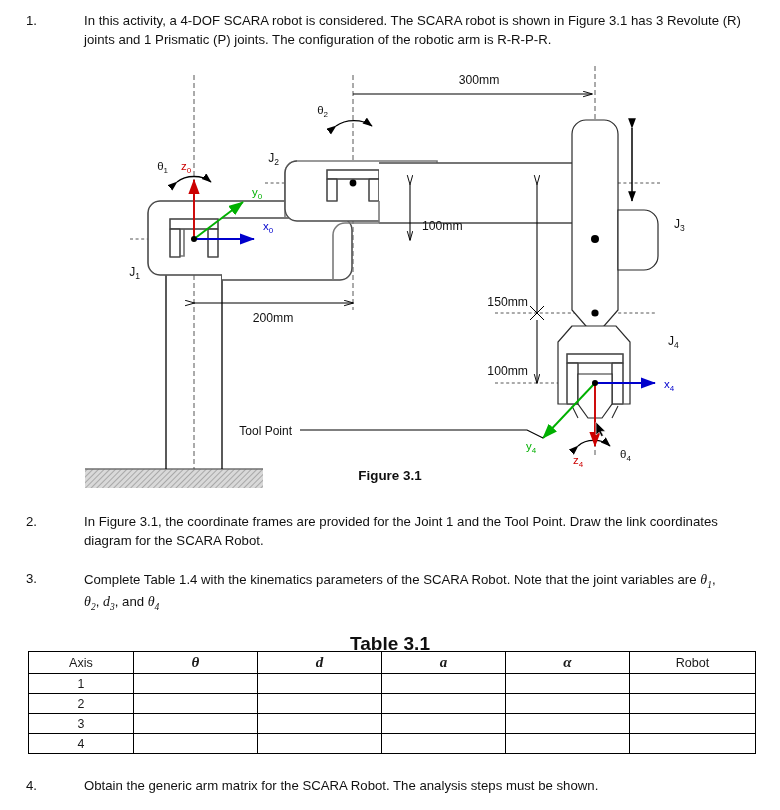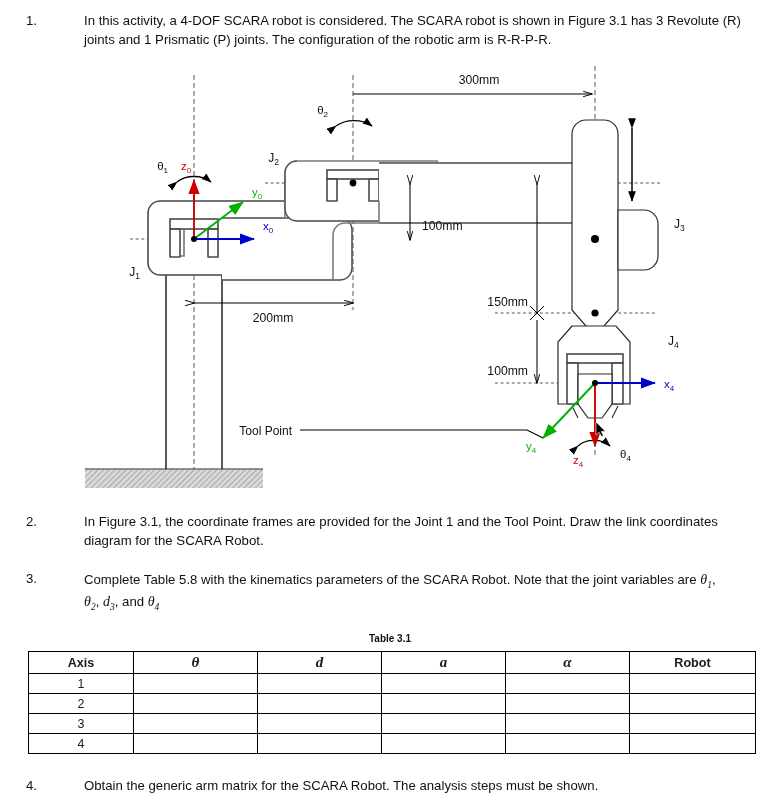--- a/index.html
+++ b/index.html
@@ -72,21 +72,21 @@
     color: #0f0f0f;
   }
 
   
   .table-title {
     position: absolute;
     left: 0;
     top: 633px;
     width: 780px;
     text-align: center;
-    font-size: 10px;
+    font-size: 19px;
     font-weight: bold;
     color: #0f0f0f;
   }
   table.params {
     position: absolute;
     left: 28px;
     top: 651px;
     width: 727px;
     border-collapse: collapse;
     table-layout: fixed;
@@ -94,21 +94,21 @@
   table.params th,
   table.params td {
     border: 1px solid #000000;
     height: 19px;
     text-align: center;
     vertical-align: middle;
     padding: 0;
     font-size: 12.6px;
   }
   table.params th {
-    font-weight: bold;
+    font-weight: normal;
     height: 21px;
   }
   table.params th.sym {
     font-family: "Liberation Serif", serif;
     font-style: italic;
     font-weight: bold;
     font-size: 15px;
   }
   table.params td.axisnum {
     font-size: 12.4px;
@@ -362,29 +362,30 @@
         <circle cx="595" cy="255" r="3.6"></circle>
       </g>
 
       <g transform="translate(596,364)">
         <path d="M0,0 L0,13 L3.2,10.2 L5.4,14.6 L7.4,13.6 L5.2,9.4 L9.4,9.2 Z" fill="#000000" stroke="#ffffff" stroke-width="0.6"></path>
       </g>
 
     </svg>
   </div>
 
+  <div class="figure-caption">Figure 3.1</div>
 
   <div class="qitem q2">
     <span class="qnum">2.</span>
     <span class="qtext">In Figure 3.1, the coordinate frames are provided for the Joint 1 and the Tool Point. Draw the link coordinates diagram for the SCARA Robot.</span>
   </div>
 
   <div class="qitem q3">
     <span class="qnum">3.</span>
-    <span class="qtext"><span>Complete Table 5.8 with the kinematics parameters of the SCARA Robot. Note that the joint variables are </span><span class="mi"><span>θ</span><sub>1</sub></span><span>, </span><span class="mi"><span>θ</span><sub>2</sub></span><span>, </span><span class="mi"><span>d</span><sub>3</sub></span><span>, and </span><span class="mi"><span>θ</span><sub>4</sub></span></span>
+    <span class="qtext"><span>Complete Table 1.4 with the kinematics parameters of the SCARA Robot. Note that the joint variables are </span><span class="mi"><span>θ</span><sub>1</sub></span><span>, </span><span class="mi"><span>θ</span><sub>2</sub></span><span>, </span><span class="mi"><span>d</span><sub>3</sub></span><span>, and </span><span class="mi"><span>θ</span><sub>4</sub></span></span>
   </div>
 
   <div class="table-title">Table 3.1</div>
 
   <table class="params">
     <colgroup>
       <col class="c-axis">
         <col class="c-std">
         <col class="c-std">
       <col class="c-std">

